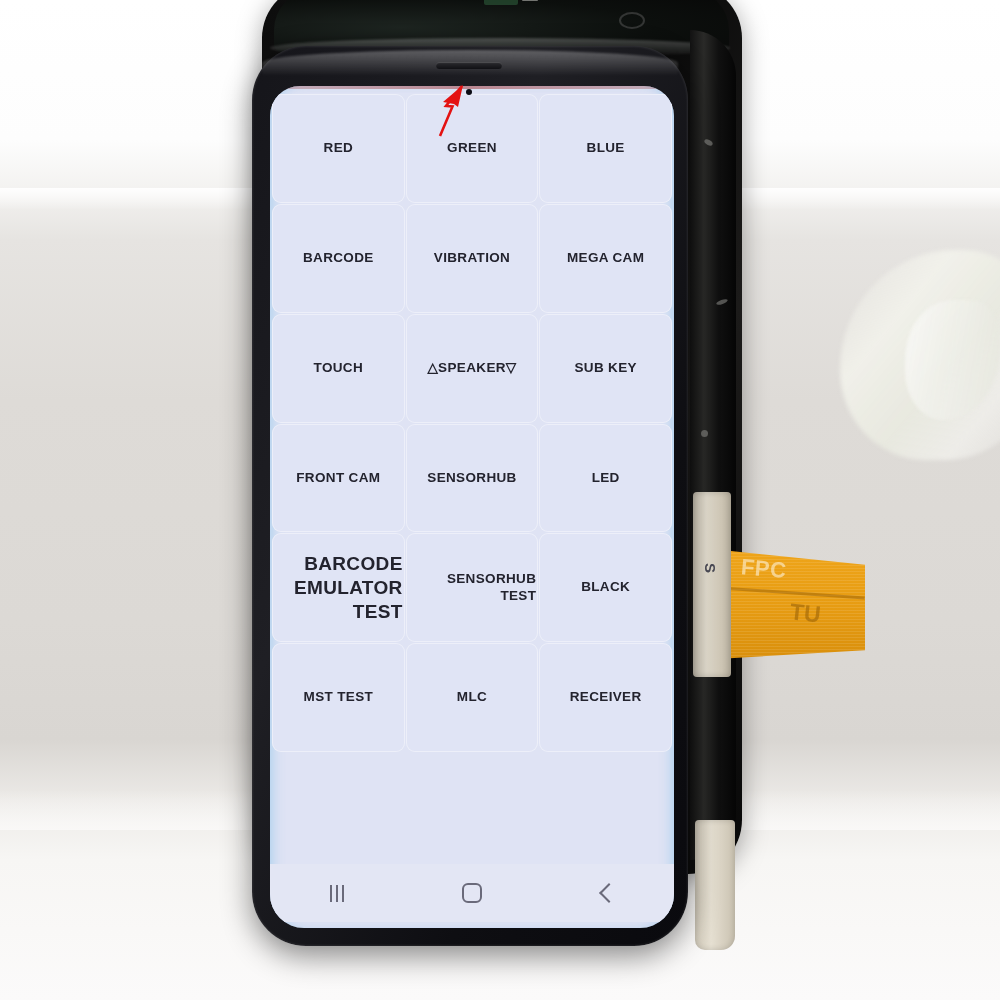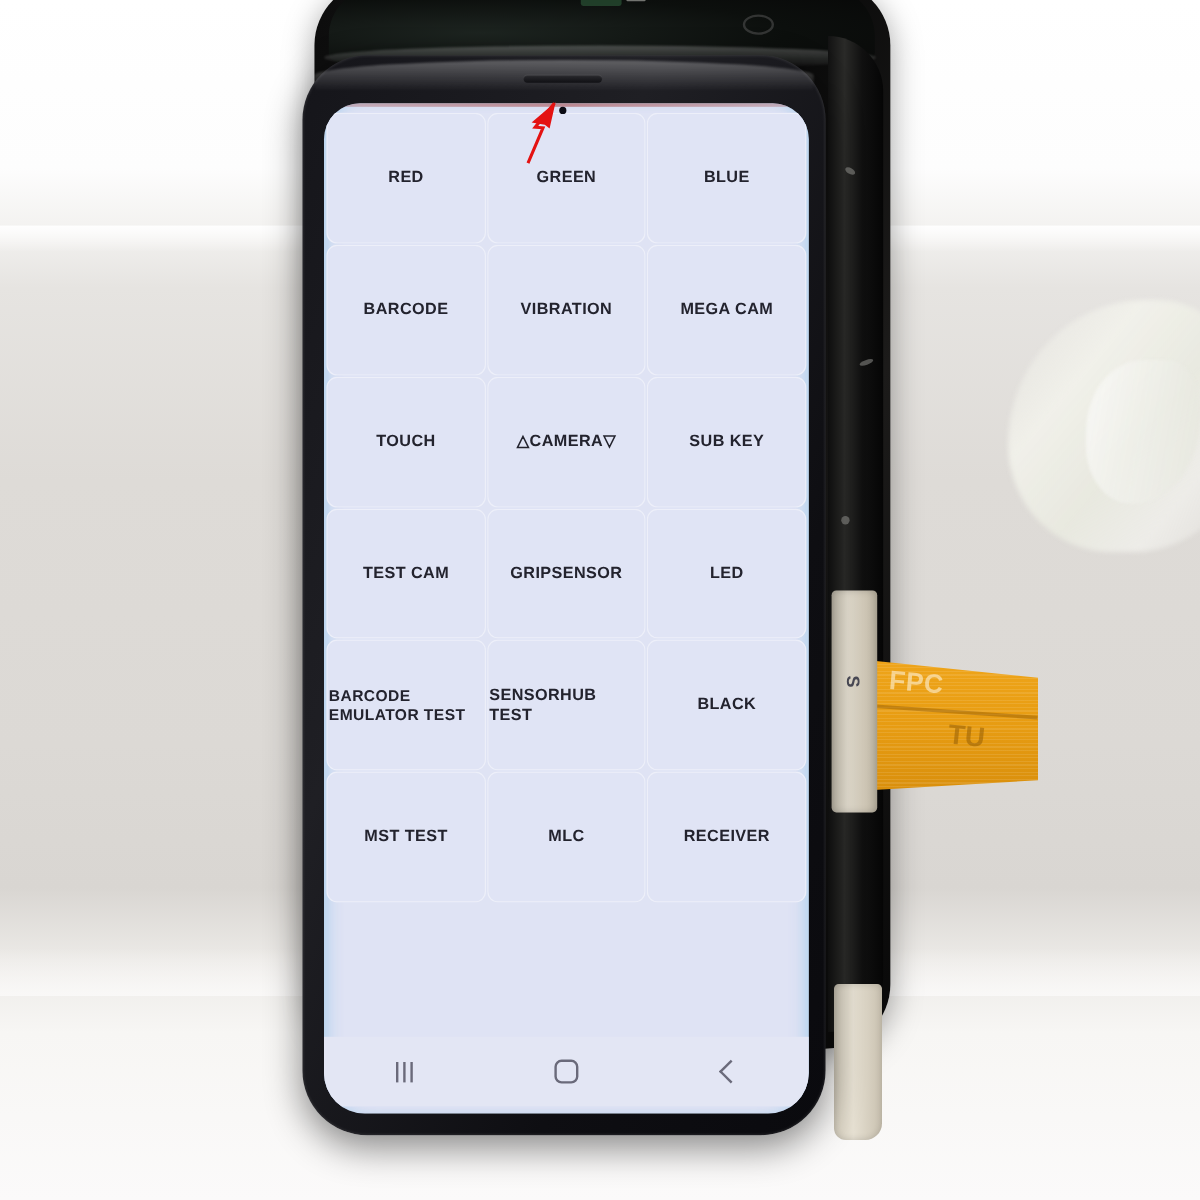--- a/index.html
+++ b/index.html
@@ -189,30 +189,30 @@
     display: grid;
     grid-template-columns: repeat(3, 1fr);
     grid-template-rows: repeat(7, 1fr);
     gap: 1px;
     padding: 2px;
   }
   .cell {
     background: #e0e4f5;
     border-radius: 9px;
     display: flex; align-items: center; justify-content: center;
-    text-align: left;
+    text-align: right;
     color: #23232e;
     font-size: 13.5px;
     font-weight: 700;
     letter-spacing: .35px;
     line-height: 1.25;
     padding: 2px;
     box-shadow: inset 0 0 0 1px rgba(255,255,255,.42);
   }
-  .cell.two-line { font-size: 13px; }
+  .cell.two-line { font-size: 19px; }
 
   
   #navbar {
     position: absolute; left: 0; bottom: 6px; width: 404px; height: 58px;
     display: flex; align-items: center; justify-content: space-around;
     background: #e3e6f4;
   }
   .nav-btn { width: 58px; height: 40px; display: flex; align-items: center; justify-content: center; }
   .nav-recents { display: flex; gap: 4px; }
   .nav-recents i { display: block; width: 2px; height: 17px; background: #6a6a7a; }
@@ -268,24 +268,24 @@
     <div id="camera-dot"></div>
 
     <div id="grid">
         <div class="cell">RED</div>
         <div class="cell">GREEN</div>
         <div class="cell">BLUE</div>
         <div class="cell">BARCODE</div>
         <div class="cell">VIBRATION</div>
         <div class="cell">MEGA CAM</div>
         <div class="cell">TOUCH</div>
-        <div class="cell">△CAMERA▽</div>
+        <div class="cell">△SPEAKER▽</div>
         <div class="cell">SUB KEY</div>
-        <div class="cell">TEST CAM</div>
-        <div class="cell">GRIPSENSOR</div>
+        <div class="cell">FRONT CAM</div>
+        <div class="cell">SENSORHUB</div>
         <div class="cell">LED</div>
         <div class="cell two-line">BARCODE EMULATOR TEST</div>
         <div class="cell">SENSORHUB TEST</div>
         <div class="cell">BLACK</div>
         <div class="cell">MST TEST</div>
         <div class="cell">MLC</div>
         <div class="cell">RECEIVER</div>
       </div>
 
     <div id="navbar">

